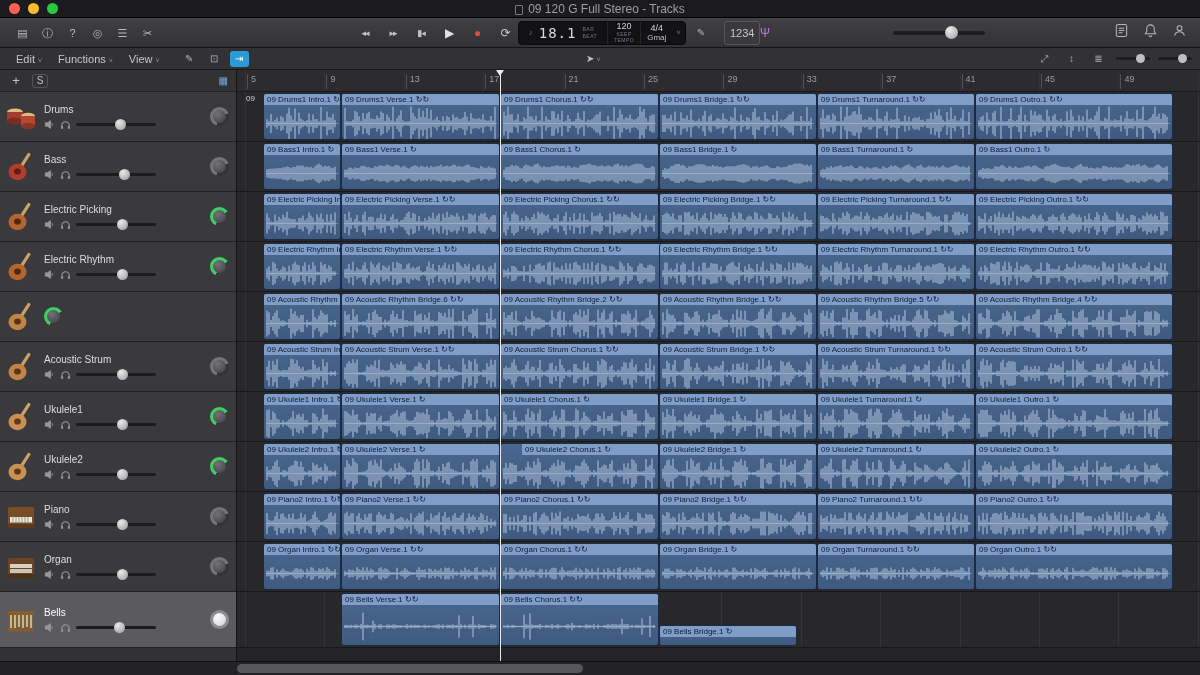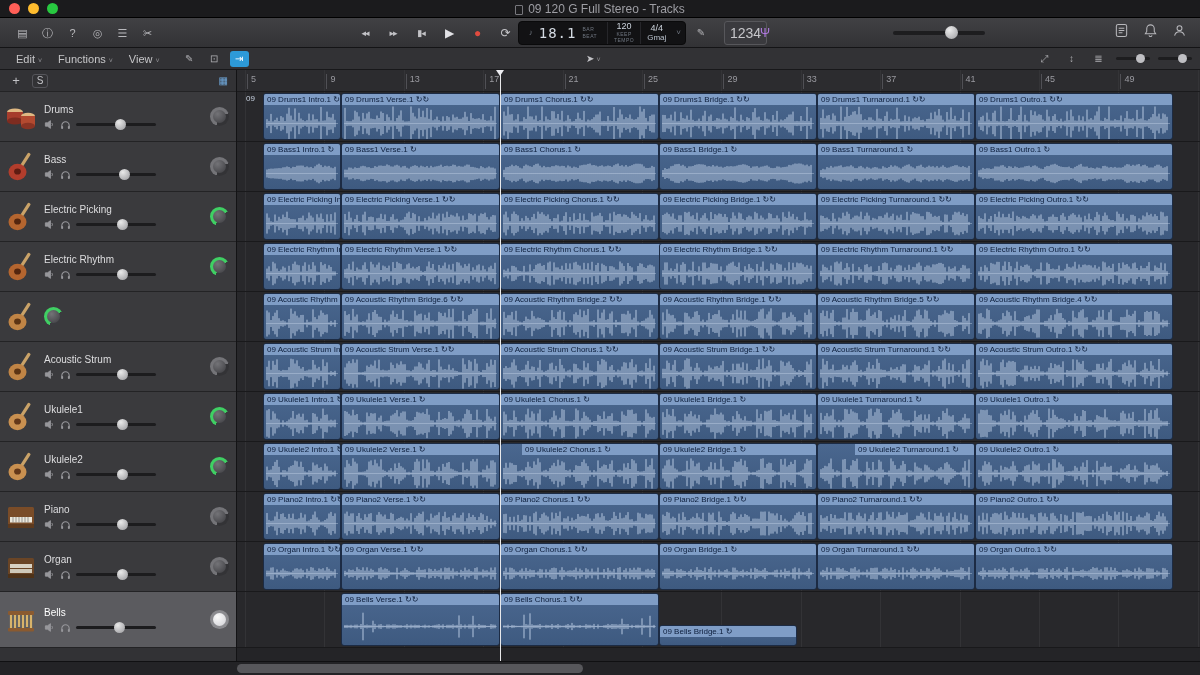--- a/index.html
+++ b/index.html
@@ -27,21 +27,21 @@
   .lcd-cell{display:flex;flex-direction:column;align-items:center;justify-content:center;padding:0 6px}
   .lcd-cell.pos{flex:1;flex-direction:row;gap:6px;justify-content:center}
   .lcd-note{font-size:8px;color:#6f7680}
   .lcd-big{font-family:"DejaVu Sans Mono",monospace;font-size:14px;letter-spacing:1px;color:#d4dae2}
   .lcd-tiny{font-size:5px;color:#6f7680;letter-spacing:.5px}
   .lcd-cell+.lcd-cell{border-left:1px solid #26262a}
   .lcd-mid{font-size:9px;color:#ccd3dc;line-height:9px}
   .lcd-mid2{font-size:8px;color:#b9c1cc;line-height:9px}
   .lcd-chev{display:flex;align-items:center;padding:0 4px;color:#6f7680;font-size:8px}
   .lcd-edit{position:absolute;left:692px;width:18px;height:20px;color:#b0b0b4;font-size:10px}
-  .count-in{position:absolute;left:724px;height:24px;padding:0 5px;font-size:14px;color:#c6c6ca;border:1px solid #57575b;border-radius:3px;background:#3a3a3e}
+  .count-in{position:absolute;left:724px;height:24px;padding:0 5px;font-size:11px;color:#c6c6ca;border:1px solid #57575b;border-radius:3px;background:#3a3a3e}
   .tuner{position:absolute;left:756px;width:18px;height:18px;color:#b07ae0;font-size:12px;line-height:18px;text-align:center}
   .mvol{position:absolute;left:893px;width:92px;height:4px;background:#1d1d1f;border-radius:2px}
   .mvol .vthumb{position:absolute;top:-5px;width:13px;height:13px;border-radius:50%;background:radial-gradient(circle at 35% 30%,#ececec,#9c9ca0)}
   .tb-right{position:absolute;right:12px;display:flex;gap:12px;color:#b8b8bc}
   .tb-right .tb-icon{width:17px}
   .tb-right svg{stroke-width:1.1}
 
   
   .menurow{height:22px;background:#323235;border-bottom:1px solid #18181a;display:flex;align-items:center;position:relative;font-size:11px;color:#c6c6c8}
   .menus{display:flex;gap:4px;margin-left:10px}
@@ -821,21 +821,21 @@
               <path d="M3 12.9L3 24.1M5 7.8L5 29.2M7 12.7L7 24.3M9 7.6L9 29.4M11 8.2L11 28.8M13 9.9L13 27.1M15 10.0L15 27.0M17 16.3L17 20.7M19 15.8L19 21.2M21 14.8L21 22.2M23 15.8L23 21.2M25 12.2L25 24.8M27 6.8L27 30.2M29 11.6L29 25.4M31 13.0L31 24.0M33 6.4L33 30.6M35 9.7L35 27.3M37 3.3L37 33.7M39 7.3L39 29.7M41 16.6L41 20.4M43 15.5L43 21.5M45 14.8L45 22.2M47 16.2L47 20.8M49 13.0L49 24.0M51 10.4L51 26.6M53 7.9L53 29.1M55 11.2L55 25.8M57 4.7L57 32.3M59 10.3L59 26.7M61 6.3L61 30.7M63 7.4L63 29.6M65 15.0L65 22.0M67 15.6L67 21.4M69 14.5L69 22.5M71 17.2L71 19.8M73 15.1L73 21.9M75 10.2L75 26.8M77 10.9L77 26.1M79 11.0L79 26.0M81 7.0L81 30.0M83 4.4L83 32.6M85 8.3L85 28.7M87 11.1L87 25.9M89 15.4L89 21.6M91 17.2L91 19.8M93 15.1L93 21.9M95 16.5L95 20.5M97 5.4L97 31.6M99 13.0L99 24.0M101 11.4L101 25.6M103 9.5L103 27.5M105 10.0L105 27.0M107 13.7L107 23.3M109 8.9L109 28.1M111 5.4L111 31.6M113 15.3L113 21.7M115 17.1L115 19.9M117 15.3L117 21.7M119 14.8L119 22.2M121 15.7L121 21.3M123 8.5L123 28.5M125 12.5L125 24.5M127 8.0L127 29.0M129 14.0L129 23.0M131 4.0L131 33.0M133 5.4L133 31.6M135 8.3L135 28.7M137 16.0L137 21.0M139 16.6L139 20.4M141 16.4L141 20.6M143 15.9L143 21.1M145 4.1L145 32.9M147 11.8L147 25.2M149 10.1L149 26.9M151 3.4L151 33.6M153 14.3L153 22.7" stroke="rgba(200,216,238,0.85)" stroke-width="1"></path>
             </svg>
           </div>
           <div class="region" style="left: 422px; width: 158px;">
             <div class="rname">09 Ukulele2 Bridge.1 ↻</div>
             <svg class="wf" width="156" height="37">
               <path d="M2 18.5L154 18.5" stroke="rgba(215,228,245,0.5)" stroke-width="0.7"></path>
               <path d="M3 13.5L3 23.5M5 10.5L5 26.5M7 5.3L7 31.7M9 4.5L9 32.5M11 10.5L11 26.5M13 3.6L13 33.4M15 13.4L15 23.6M17 14.6L17 22.4M19 16.6L19 20.4M21 16.7L21 20.3M23 15.9L23 21.1M25 15.7L25 21.3M27 5.8L27 31.2M29 14.5L29 22.5M31 3.4L31 33.6M33 5.7L33 31.3M35 11.3L35 25.7M37 8.6L37 28.4M39 7.6L39 29.4M41 14.9L41 22.1M43 16.2L43 20.8M45 15.3L45 21.7M47 14.9L47 22.1M49 11.7L49 25.3M51 7.1L51 29.9M53 14.4L53 22.6M55 7.8L55 29.2M57 14.3L57 22.7M59 14.4L59 22.6M61 3.8L61 33.2M63 11.7L63 25.3M65 15.5L65 21.5M67 15.1L67 21.9M69 15.4L69 21.6M71 17.2L71 19.8M73 11.8L73 25.2M75 6.0L75 31.0M77 7.1L77 29.9M79 6.6L79 30.4M81 3.8L81 33.2M83 10.3L83 26.7M85 5.6L85 31.4M87 12.0L87 25.0M89 16.5L89 20.5M91 17.5L91 19.5M93 16.9L93 20.1M95 17.0L95 20.0M97 15.6L97 21.4M99 14.9L99 22.1M101 3.8L101 33.2M103 3.3L103 33.7M105 12.8L105 24.2M107 8.9L107 28.1M109 7.6L109 29.4M111 8.1L111 28.9M113 15.1L113 21.9M115 16.4L115 20.6M117 17.4L117 19.6M119 16.8L119 20.2M121 4.1L121 32.9M123 9.7L123 27.3M125 3.7L125 33.3M127 11.6L127 25.4M129 10.0L129 27.0M131 6.8L131 30.2M133 9.0L133 28.0M135 4.9L135 32.1M137 17.3L137 19.7M139 16.8L139 20.2M141 15.8L141 21.2M143 14.5L143 22.5M145 8.5L145 28.5M147 3.9L147 33.1M149 5.7L149 31.3M151 5.0L151 32.0" stroke="rgba(200,216,238,0.85)" stroke-width="1"></path>
             </svg>
           </div>
-          <div class="region" style="left: 580px; width: 158px; padding-left: 37px;">
+          <div class="region" style="left: 580px; width: 158px;">
             <div class="rname">09 Ukulele2 Turnaround.1 ↻</div>
             <svg class="wf" width="156" height="37">
               <path d="M2 18.5L154 18.5" stroke="rgba(215,228,245,0.5)" stroke-width="0.7"></path>
               <path d="M3 14.2L3 22.8M5 13.1L5 23.9M7 10.8L7 26.2M9 11.3L9 25.7M11 8.2L11 28.8M13 3.5L13 33.5M15 14.2L15 22.8M17 16.8L17 20.2M19 15.4L19 21.6M21 16.3L21 20.7M23 17.5L23 19.5M25 4.5L25 32.5M27 4.0L27 33.0M29 14.1L29 22.9M31 14.8L31 22.2M33 10.4L33 26.6M35 5.1L35 31.9M37 6.0L37 31.0M39 3.7L39 33.3M41 14.7L41 22.3M43 16.2L43 20.8M45 17.4L45 19.6M47 16.5L47 20.5M49 6.7L49 30.3M51 13.1L51 23.9M53 15.2L53 21.8M55 7.0L55 30.0M57 14.8L57 22.2M59 14.4L59 22.6M61 4.8L61 32.2M63 6.6L63 30.4M65 14.6L65 22.4M67 17.0L67 20.0M69 17.3L69 19.7M71 15.6L71 21.4M73 3.4L73 33.6M75 6.3L75 30.7M77 10.1L77 26.9M79 14.2L79 22.8M81 13.6L81 23.4M83 10.3L83 26.7M85 5.9L85 31.1M87 9.0L87 28.0M89 16.4L89 20.6M91 15.1L91 21.9M93 15.6L93 21.4M95 16.7L95 20.3M97 7.5L97 29.5M99 11.5L99 25.5M101 12.7L101 24.3M103 13.4L103 23.6M105 15.6L105 21.4M107 9.6L107 27.4M109 10.3L109 26.7M111 12.4L111 24.6M113 14.6L113 22.4M115 15.2L115 21.8M117 16.4L117 20.6M119 15.4L119 21.6M121 13.3L121 23.7M123 12.1L123 24.9M125 14.4L125 22.6M127 8.2L127 28.8M129 7.1L129 29.9M131 9.4L131 27.6M133 12.8L133 24.2M135 14.2L135 22.8M137 15.9L137 21.1M139 17.3L139 19.7M141 17.5L141 19.5M143 16.6L143 20.4M145 12.6L145 24.4M147 6.1L147 30.9M149 15.4L149 21.6M151 4.5L151 32.5" stroke="rgba(200,216,238,0.85)" stroke-width="1"></path>
             </svg>
           </div>
           <div class="region" style="left: 738px; width: 198px;">
             <div class="rname">09 Ukulele2 Outro.1 ↻</div>
             <svg class="wf" width="196" height="37">
               <path d="M2 18.5L194 18.5" stroke="rgba(215,228,245,0.5)" stroke-width="0.7"></path>

